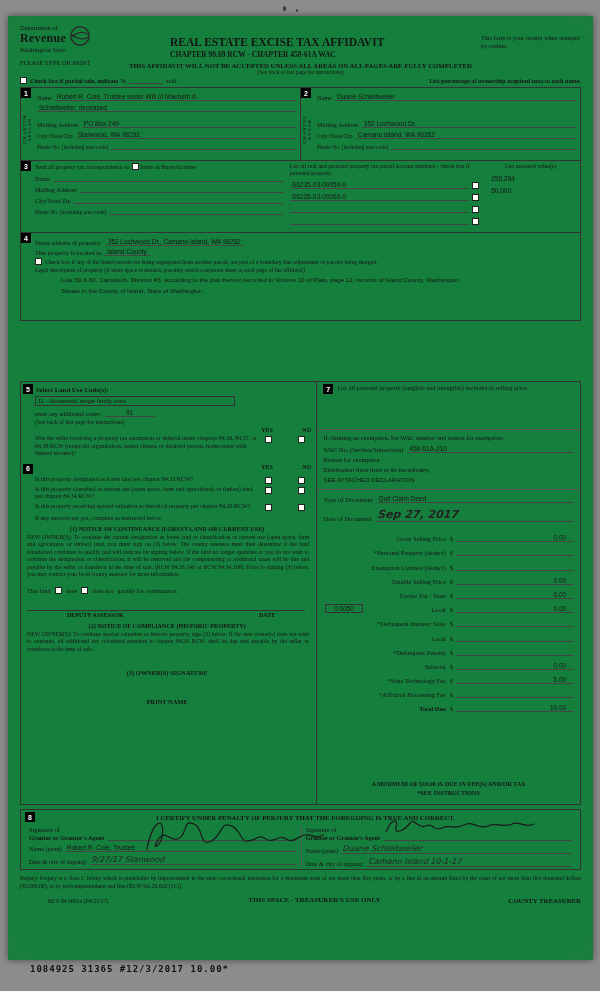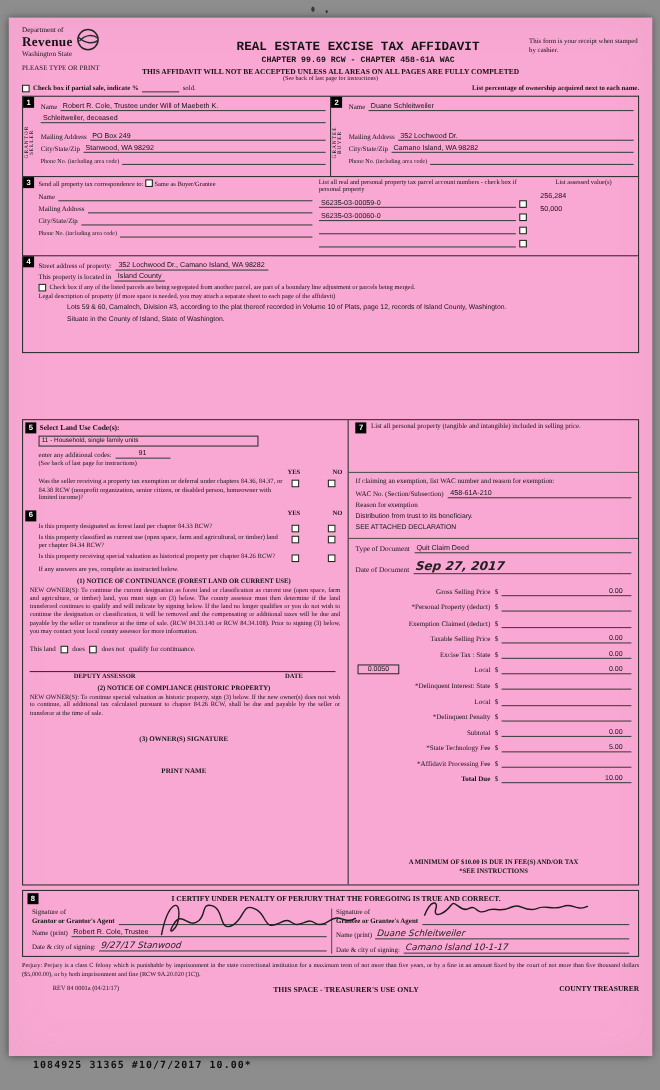--- a/index.html
+++ b/index.html
@@ -1,36 +1,36 @@
 <!DOCTYPE html>
 <html><head>
 <meta charset="utf-8">
 <style>
   *{box-sizing:border-box;margin:0;padding:0;}
   html,body{width:600px;height:991px;}
   body{background:#8d8d8d;font-family:"Liberation Serif",serif;color:#151515;position:relative;overflow:hidden;}
   .speck{position:absolute;background:#3a3a3a;border-radius:50%;}
-  .paper{position:absolute;left:8px;top:16px;width:585px;height:944px;background:#f9a8d4;box-shadow:0 0 7px rgba(0,0,0,.5), inset 0 0 40px rgba(120,110,90,.08);padding:8px 12px 4px;overflow:hidden;}
+  .paper{position:absolute;left:8px;top:16px;width:585px;height:944px;background:#15803d;box-shadow:0 0 7px rgba(0,0,0,.5), inset 0 0 40px rgba(120,110,90,.08);padding:8px 12px 4px;overflow:hidden;}
   .b{font-weight:bold;}
   .tiny{font-size:5.8px;}
   .cb{display:inline-block;width:7px;height:7px;border:1px solid #222;background:#fffef9;vertical-align:-1px;flex:none;}
   .fill{flex:1;border-bottom:1px solid #444;min-height:8px;padding:0 2px;}
   .typed{font-family:"Liberation Sans",sans-serif;font-size:6.5px;}
   .hw{font-family:"DejaVu Sans",sans-serif;font-style:italic;transform:skewX(-6deg);display:inline-block;font-size:8px;color:#222;}
   .numbox{width:10px;height:10px;background:#000;color:#fff;font-family:"Liberation Sans",sans-serif;font-size:7px;font-weight:bold;display:flex;align-items:center;justify-content:center;flex:none;}
   
   .hdr{display:flex;align-items:flex-start;}
   .hdr-left{width:150px;}
   .dor{display:flex;align-items:flex-start;gap:3px;}
   .dept{font-size:6.5px;}
   .rev{font-size:12px;font-weight:bold;letter-spacing:.3px;}
   .wa{font-size:6.5px;}
   .dor-logo{width:22px;height:22px;margin-top:1px;}
   .type-print{font-size:6.3px;margin-top:6px;}
-  .hdr-center{flex:1;text-align:center;padding-top:12px;font-family:Liberation Mono, monospace;}
+  .hdr-center{flex:1;padding-top:12px;}
   .title{font-size:11.5px;font-weight:bold;}
   .chapter{font-size:7.5px;font-weight:bold;margin-top:2px;}
   .hdr-right{width:100px;font-size:6.2px;padding-top:10px;line-height:1.25;}
   .warning{text-align:center;font-size:6.8px;font-weight:bold;margin-top:-4px;}
   .seeback{text-align:center;font-size:5.6px;}
   .partial-row{display:flex;align-items:flex-end;gap:3px;font-size:6.2px;margin:2px 0 3px;}
   .blank-sm{display:inline-block;width:34px;border-bottom:1px solid #444;height:7px;}
   .spacer{flex:1;}
   
   .row-12{display:flex;height:74px;}
@@ -110,21 +110,21 @@
   .s8-col.rightc{border-left:1px solid #555;}
   .sig-row{display:flex;align-items:flex-end;gap:4px;}
   .sig-label{font-size:6.3px;line-height:1.2;flex:none;}
   .sig-line{flex:1;border-bottom:1px solid #444;height:14px;}
   .sig{position:absolute;pointer-events:none;}
   .sig path{fill:none;stroke:#1c1c1c;stroke-width:1.3;stroke-linecap:round;}
   .sig-grantor{left:120px;top:0px;width:185px;height:46px;}
   .sig-grantee{left:362px;top:2px;width:160px;height:28px;}
   
   .perjury{font-size:5.7px;line-height:1.3;text-align:justify;margin-top:5px;}
-  .bottomline{display:flex;align-items:flex-start;margin-top:6px;padding-left:28px;}
+  .bottomline{display:flex;align-items:flex-end;margin-top:6px;padding-left:28px;}
   .rev-no{font-size:5.8px;width:150px;}
   .treas{flex:1;text-align:center;font-size:7px;font-weight:bold;}
   .cnty{width:150px;text-align:right;font-size:6.8px;font-weight:bold;}
   .stamp{position:absolute;left:30px;top:964px;font-family:"DejaVu Sans Mono",monospace;font-size:9px;font-weight:bold;letter-spacing:1px;color:#101010;}
 </style>
 </head>
 <body>
 
 <div class="speck" style="left:283px;top:6px;width:3px;height:5px;"></div>
 <div class="speck" style="left:296px;top:9px;width:2px;height:3px;"></div>
@@ -529,13 +529,13 @@
   </div>
 
   <div class="perjury">Perjury: Perjury is a class C felony which is punishable by imprisonment in the state correctional institution for a maximum term of not more than five years, or by a fine in an amount fixed by the court of not more than five thousand dollars ($5,000.00), or by both imprisonment and fine (RCW 9A.20.020 (1C)).</div>
   <div class="bottomline">
     <div class="rev-no">REV 84 0001a (04/21/17)</div>
     <div class="treas">THIS SPACE - TREASURER'S USE ONLY</div>
     <div class="cnty">COUNTY TREASURER</div>
   </div>
 </div>
 
-<div class="stamp">1084925 31365 #10/7/2017 10.00*</div>
+<div class="stamp">1084925 31365 #12/3/2017 10.00*</div>
 
 </body></html>

